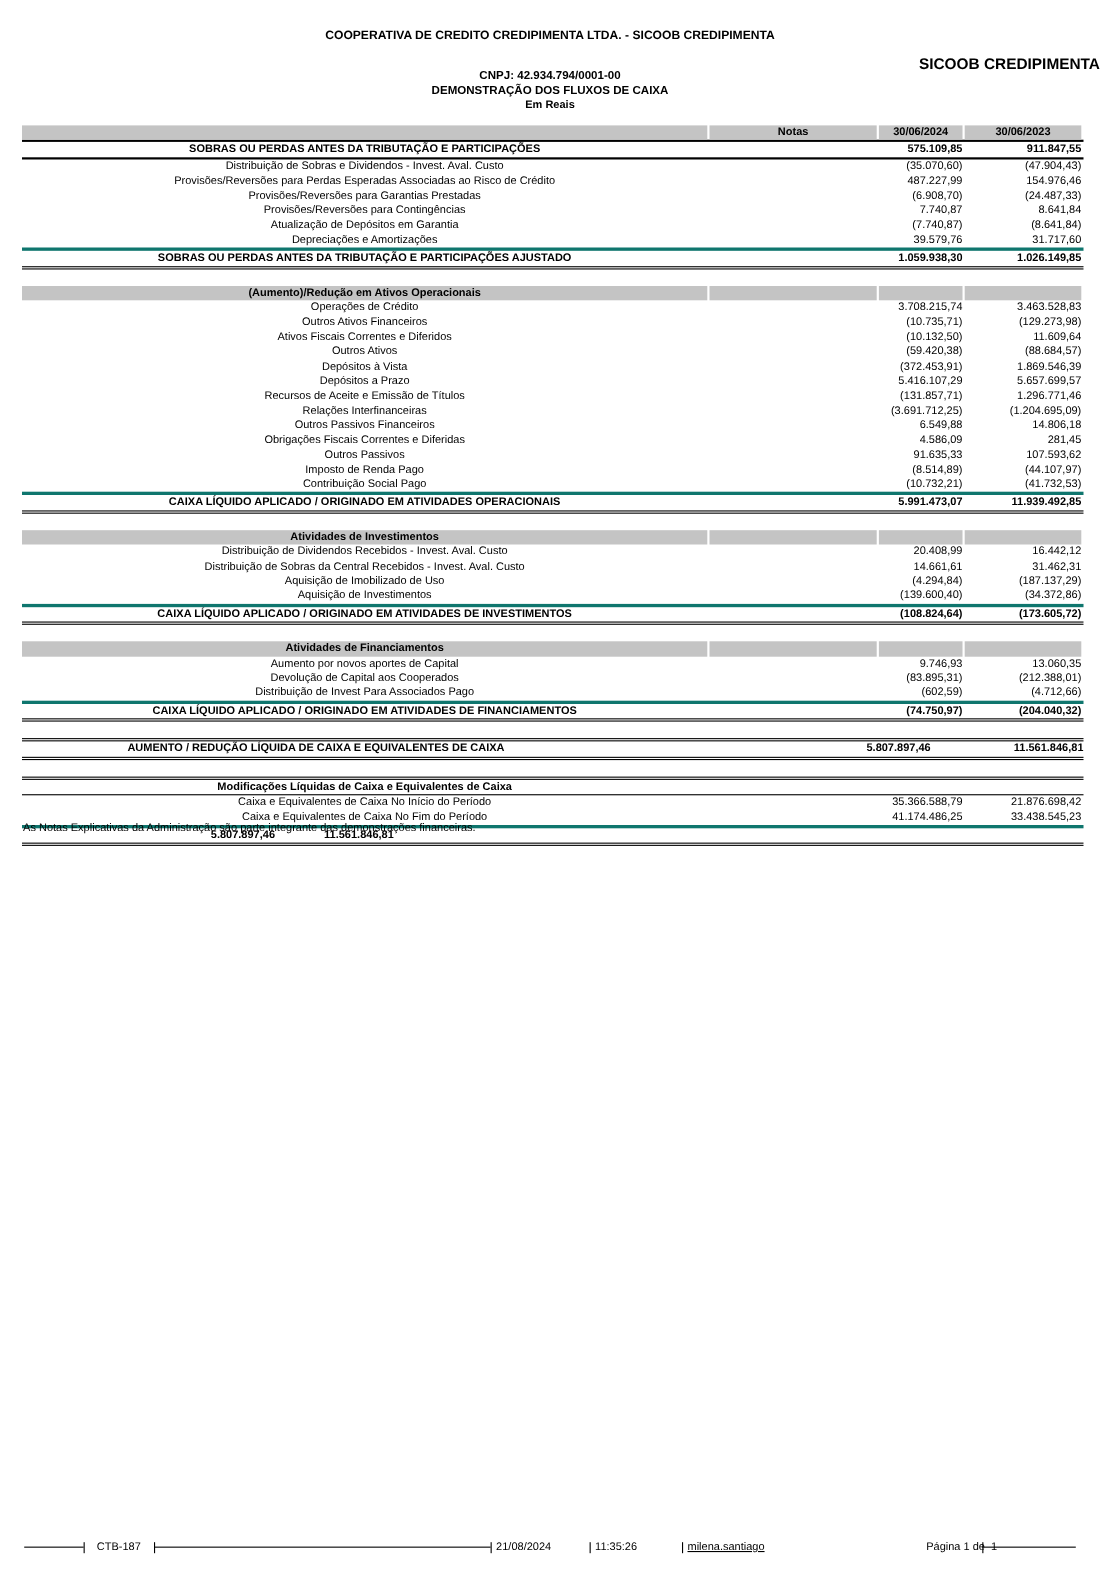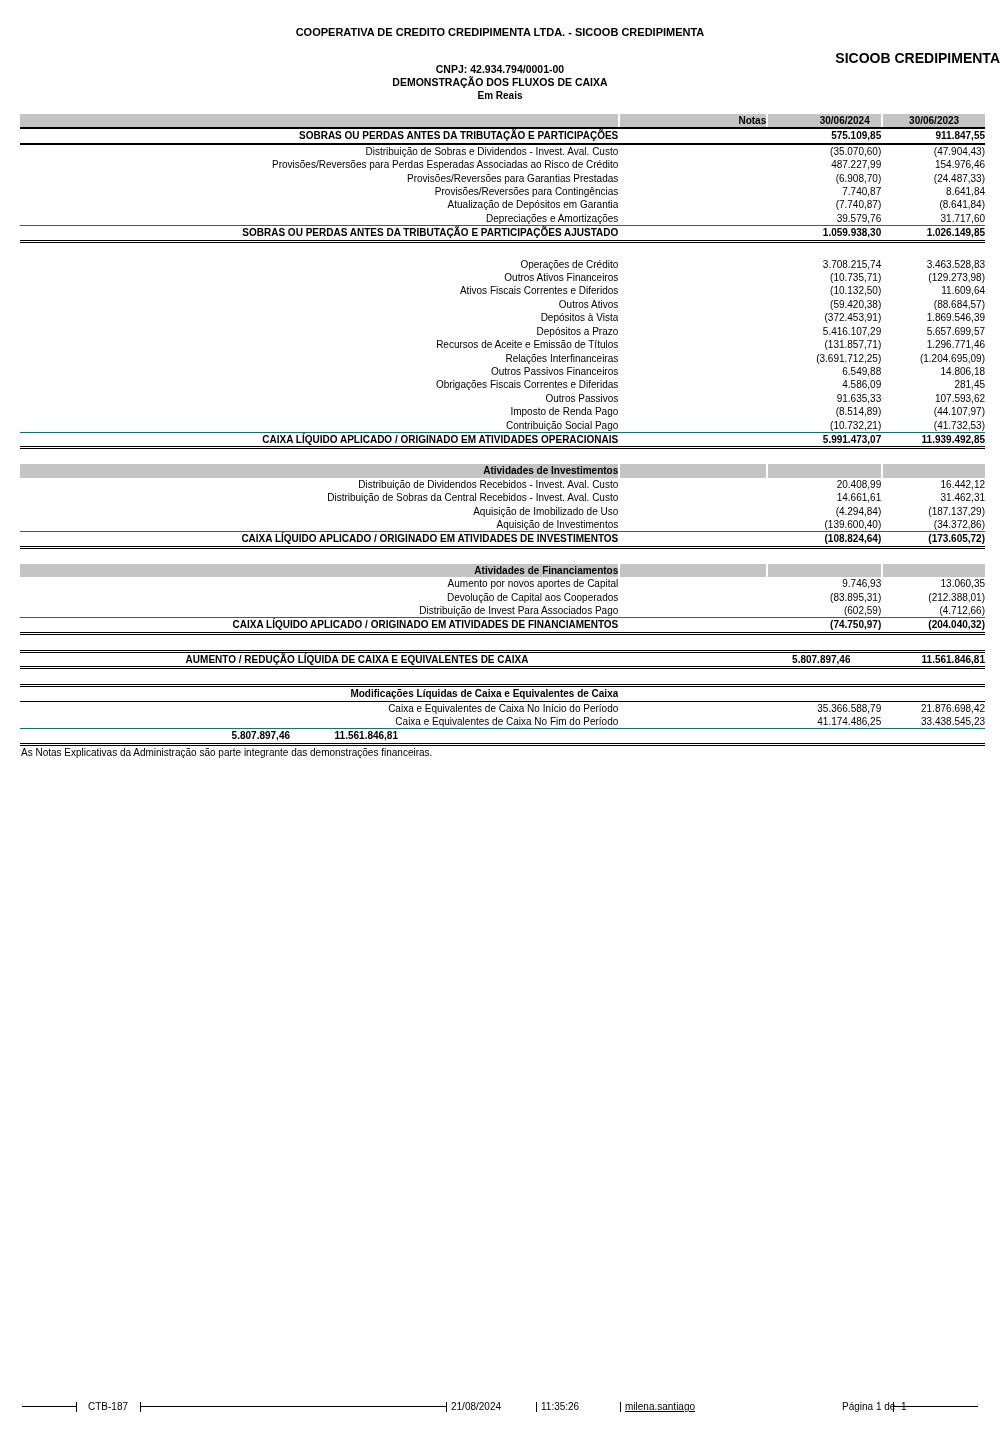--- a/index.html
+++ b/index.html
@@ -12,31 +12,31 @@
   .hdr-line{position:absolute;left:0;width:100%;text-align:center;font-weight:bold;}
   .h-company{top:26px;font-size:11px;}
   .h-entity{top:50px;font-size:14px;text-align:right;}
   .h-cnpj{top:63px;font-size:10.5px;}
   .h-title{top:76px;font-size:10.5px;}
   .h-currency{top:90px;font-size:10px;}
 
   .table{position:absolute;top:114px;left:20px;width:965px;font-size:10px;}
   .t-row{display:flex;column-gap:2px;align-items:center;}
   .cell{line-height:13.4px;min-height:13.4px;overflow:hidden;white-space:nowrap;}
-  .c-label{width:623px;text-align:right;}
-  .c-notes{width:152px;text-align:right;}
-  .c-v1{width:76px;text-align:right;padding-left:40px;}
+  .c-label{width:623px;text-align:center;}
+  .c-notes{width:152px;text-align:center;}
+  .c-v1{width:76px;text-align:right;}
   .c-v2{width:106px;text-align:right;}
 
   .colheader{font-weight:bold;border-bottom:2px solid #000;}
   .colheader .cell,.section .cell{background:#c4c4c4;}
   .colheader .c-v1,.colheader .c-v2{text-align:center;}
   .strong-open{font-weight:bold;border-bottom:2px solid #000;}
   .item{font-weight:normal;}
-  .total{font-weight:bold;border-top:1px solid #0f766e;border-bottom:3px double #000;}
+  .total{font-weight:bold;border-top:3px solid #0f766e;border-bottom:3px double #000;}
   .grandtotal{font-weight:bold;border-top:3px double #000;border-bottom:3px double #000;gap:48px;}
   .section{font-weight:bold;}
   .subheader{font-weight:bold;border-top:3px double #000;border-bottom:1px solid #000;}
   .spacer{height:15px;}
 
   .footnote{position:absolute;top:747px;left:21px;font-size:10px;}
 
   .pagefooter{position:absolute;top:1398px;left:0;width:1000px;height:18px;font-size:10px;}
   .f-line{position:absolute;top:8px;height:0;border-top:1px solid #000;}
   .f-tick{position:absolute;top:4px;width:1px;height:10px;background:#000;}
@@ -102,20 +102,26 @@
         <div class="cell c-v1">39.579,76</div>
         <div class="cell c-v2">31.717,60</div>
       </div>
       <div class="t-row total">
         <div class="cell c-label">SOBRAS OU PERDAS ANTES DA TRIBUTAÇÃO E PARTICIPAÇÕES AJUSTADO</div>
         <div class="cell c-notes"></div>
         <div class="cell c-v1">1.059.938,30</div>
         <div class="cell c-v2">1.026.149,85</div>
       </div>
       <div class="t-row spacer"></div>
+      <div class="t-row section">
+        <div class="cell c-label">(Aumento)/Redução em Ativos Operacionais</div>
+        <div class="cell c-notes"></div>
+        <div class="cell c-v1"></div>
+        <div class="cell c-v2"></div>
+      </div>
       <div class="t-row item">
         <div class="cell c-label">Operações de Crédito</div>
         <div class="cell c-notes"></div>
         <div class="cell c-v1">3.708.215,74</div>
         <div class="cell c-v2">3.463.528,83</div>
       </div>
       <div class="t-row item">
         <div class="cell c-label">Outros Ativos Financeiros</div>
         <div class="cell c-notes"></div>
         <div class="cell c-v1">(10.735,71)</div>

